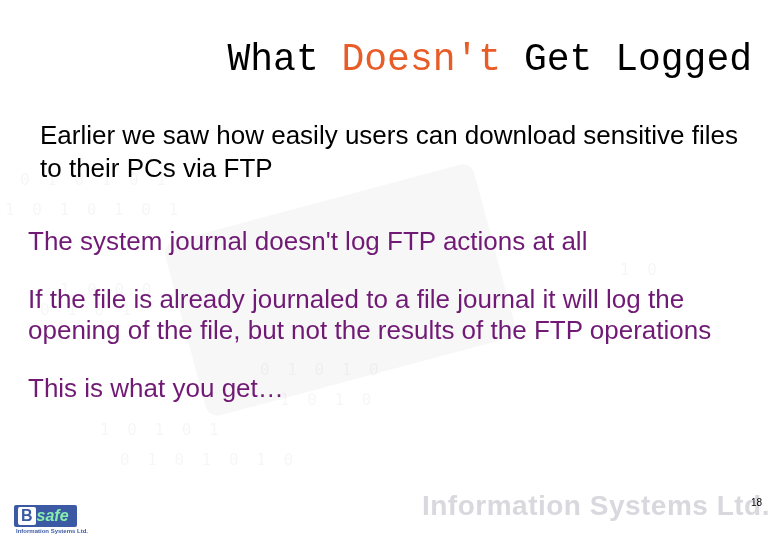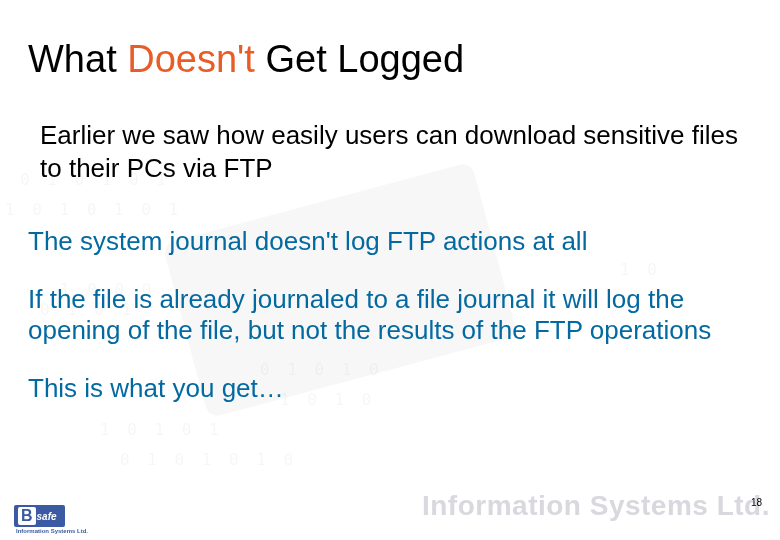--- a/index.html
+++ b/index.html
@@ -64,41 +64,42 @@
       color: #d8d8de;
       letter-spacing: 0.5px;
       pointer-events: none;
     }
     .content {
       position: relative;
       z-index: 1;
       padding: 30px 28px 20px 28px;
     }
     .title {
-      text-align: left;
+      text-align: right;
       font-size: 38px;
       font-weight: normal;
       color: #000;
       margin-bottom: 38px;
       margin-top: 8px;
+      font-family: Liberation Mono, monospace;
     }
     .title-accent {
       color: #e85c28;
     }
     .intro {
       text-align: left;
       font-size: 26px;
       color: #000;
       line-height: 1.25;
       margin-bottom: 42px;
       padding: 0 12px;
     }
     .para {
       font-size: 26px;
-      color: #0369a1;
+      color: #701a75;
       line-height: 1.22;
       margin-bottom: 26px;
     }
     .page-number {
       position: absolute;
       bottom: 32px;
       right: 18px;
       font-size: 10px;
       color: #000;
       z-index: 2;
@@ -122,23 +123,23 @@
     .logo-b {
       background: #fff;
       color: #3b5aa3;
       font-weight: bold;
       font-size: 16px;
       padding: 0 3px;
       border-radius: 2px;
       margin-right: 1px;
     }
     .logo-safe {
-      color: #ffffff;
+      color: #86efac;
       font-weight: bold;
-      font-size: 10px;
+      font-size: 16px;
       font-style: italic;
     }
     .logo-sub {
       font-size: 6px;
       color: #3b5aa3;
       font-weight: bold;
       margin-top: 1px;
       margin-left: 2px;
     }
   </style>

